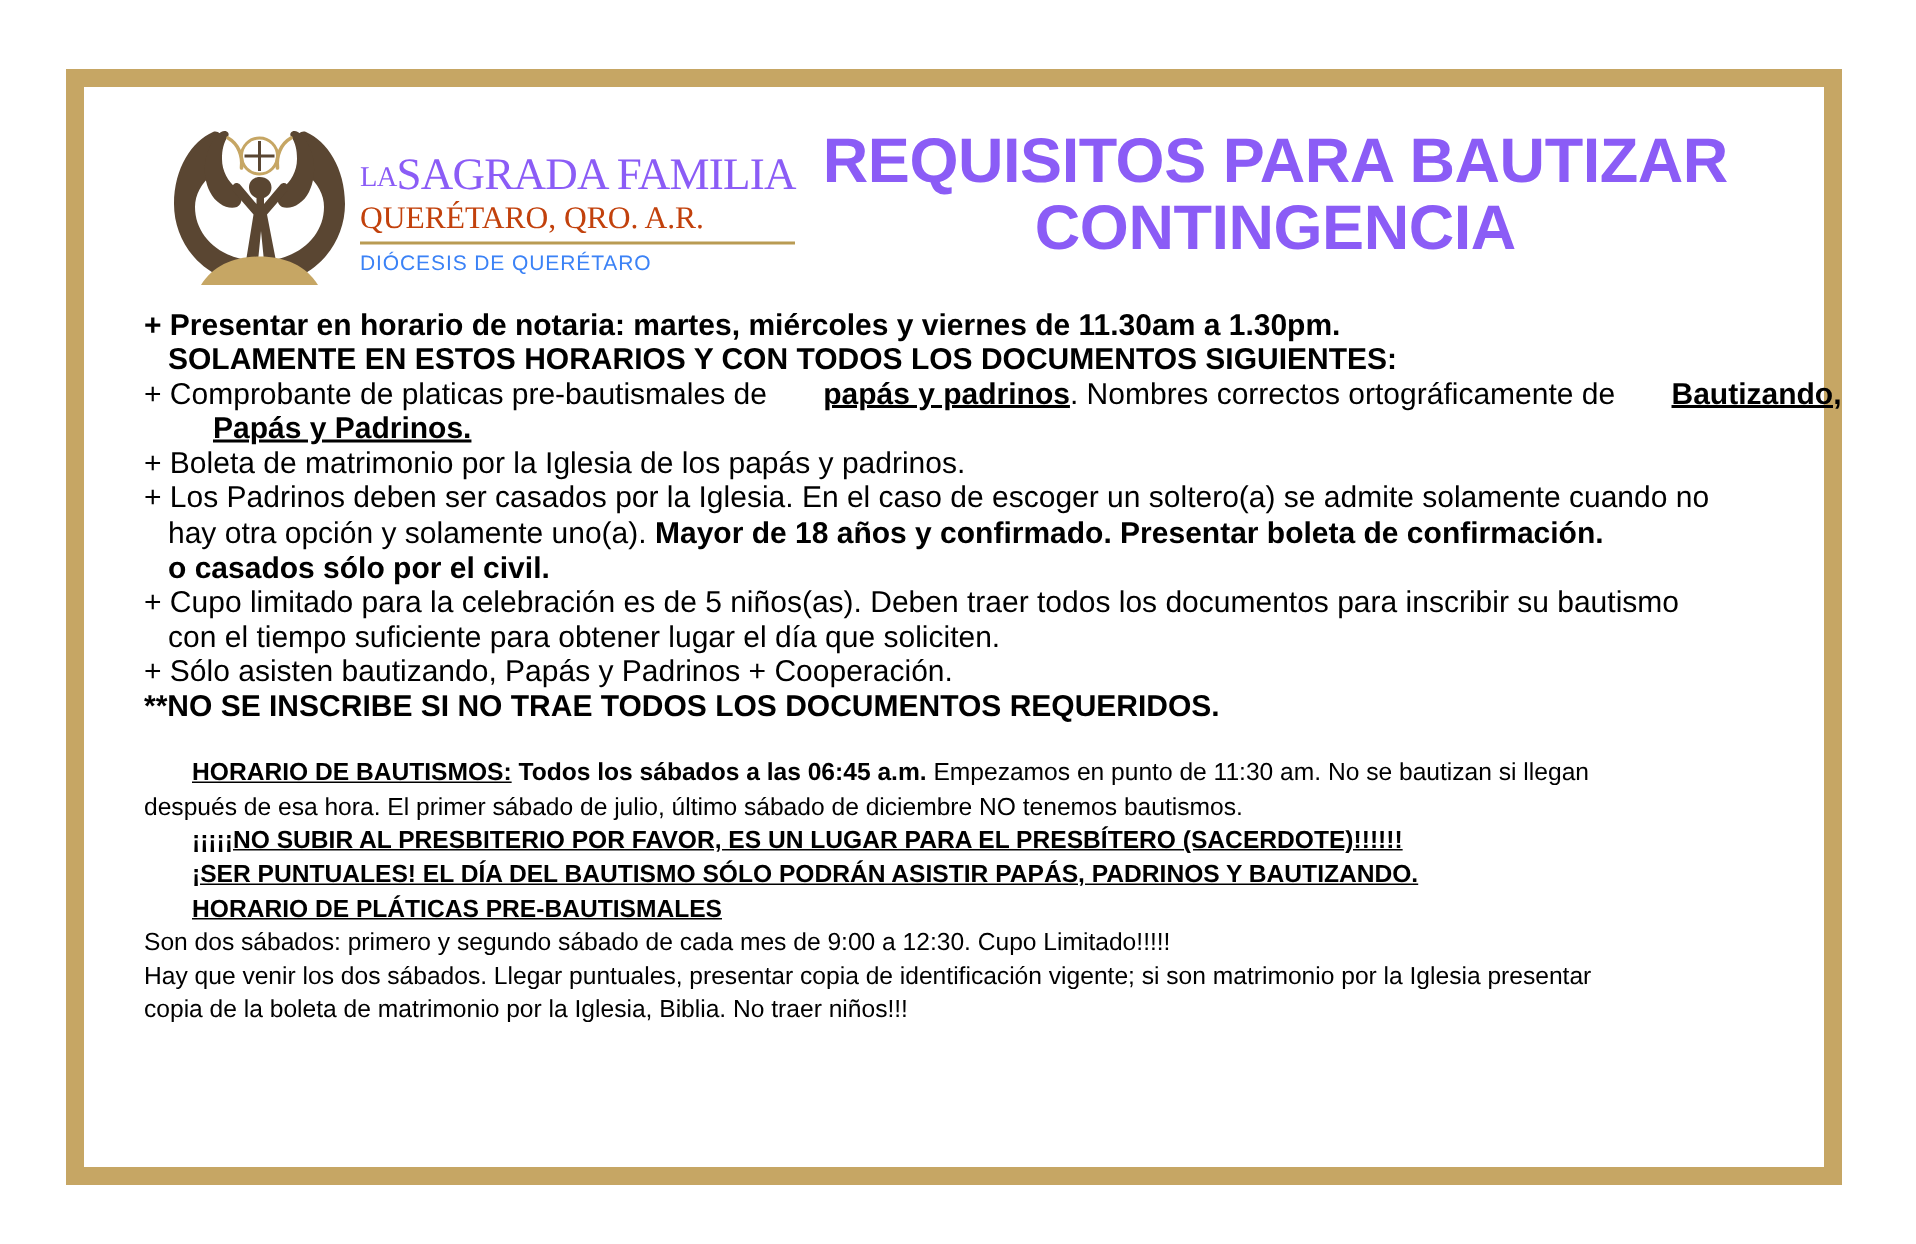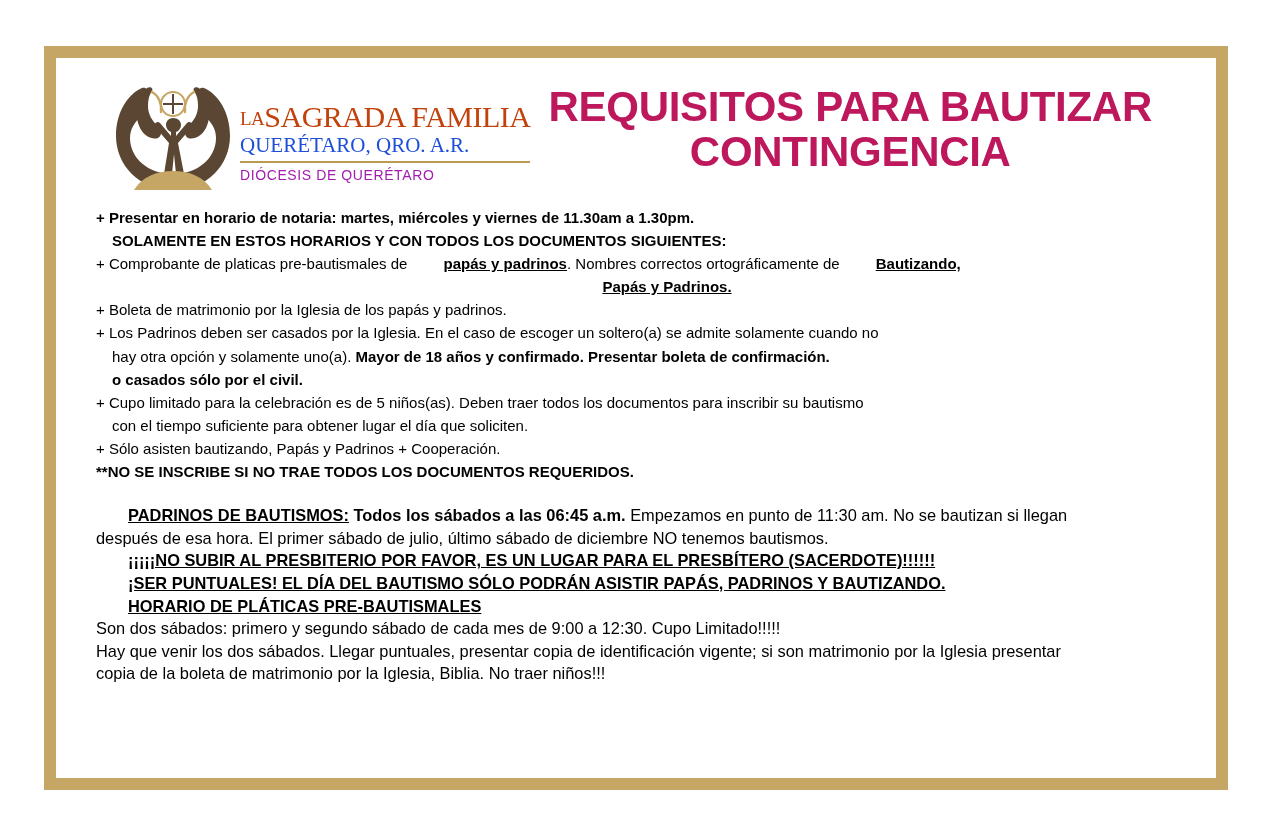--- a/index.html
+++ b/index.html
@@ -53,77 +53,77 @@
     flex: 0 0 auto;
   }
   #logo-wordmark {
     margin-left: 6px;
     margin-top: 10px;
   }
   .wm-line1 {
     font-family: "Liberation Serif", serif;
     font-size: 30px;
     letter-spacing: -0.5px;
-    color: #c2410c;
+    color: #8b5cf6;
     line-height: 1;
     white-space: nowrap;
   }
   .wm-line1 .sm { font-size: 19px; vertical-align: 2px; }
   .wm-line2 {
     font-family: "Liberation Serif", serif;
     font-size: 21px;
-    color: #1d4ed8;
+    color: #c2410c;
     line-height: 1.05;
     margin-top: 2px;
     white-space: nowrap;
   }
   .wm-rule {
     height: 2px;
     background: #B99B53;
     margin: 4px 0 5px 0;
     width: 100%;
   }
   .wm-line3 {
     font-family: "Liberation Sans", sans-serif;
     font-size: 14px;
     letter-spacing: 0.6px;
-    color: #a21caf;
+    color: #3b82f6;
     line-height: 1;
     white-space: nowrap;
   }
 
   #title-block {
     flex: 1 1 auto;
     text-align: center;
     margin-top: 18px;
     margin-right: 28px;
   }
   .title-line {
     font-family: "Liberation Sans", sans-serif;
     font-weight: bold;
     font-size: 42px;
     line-height: 1.08;
     letter-spacing: -0.3px;
-    color: #be185d;
+    color: #8b5cf6;
     white-space: nowrap;
   }
 
   
   #body-text {
     margin-top: 8px;
     padding-left: 22px;
     padding-right: 6px;
-    font-size: 15px;
+    font-size: 20px;
     line-height: 23.1px;
   }
   .ln { white-space: nowrap; }
   .b { font-weight: bold; }
   .bu { font-weight: bold; text-decoration: underline; padding-left: 32px; }
   .indent1 { padding-left: 16px; }
-  .indent2 { padding-left: 14px; text-align: center; }
+  .indent2 { padding-left: 14px; }
 
   #gap-block { height: 21px; }
 
   #schedule-text {
     margin-top: 0px;
     padding-left: 22px;
     padding-right: 6px;
     font-size: 16.4px;
     line-height: 22.6px;
   }
@@ -191,21 +191,21 @@
 
       <div class="ln">+ Sólo asisten bautizando, Papás y Padrinos + Cooperación.</div>
 
       <div class="ln b">**NO SE INSCRIBE SI NO TRAE TODOS LOS DOCUMENTOS REQUERIDOS.</div>
     </div>
 
     <div id="gap-block"></div>
 
     <div id="schedule-text">
 
-      <div class="ln"><span class="bu">PADRINOS DE BAUTISMOS:</span><span class="b"> Todos los sábados a las 06:45 a.m.</span><span> Empezamos en punto de 11:30 am. No se bautizan si llegan</span></div>
+      <div class="ln"><span class="bu">HORARIO DE BAUTISMOS:</span><span class="b"> Todos los sábados a las 06:45 a.m.</span><span> Empezamos en punto de 11:30 am. No se bautizan si llegan</span></div>
       <div class="ln">después de esa hora. El primer sábado de julio, último sábado de diciembre NO tenemos bautismos.</div>
 
       <div class="ln bu">¡¡¡¡¡NO SUBIR AL PRESBITERIO POR FAVOR, ES UN LUGAR PARA EL PRESBÍTERO (SACERDOTE)!!!!!!</div>
       <div class="ln bu">¡SER PUNTUALES! EL DÍA DEL BAUTISMO SÓLO PODRÁN ASISTIR PAPÁS, PADRINOS Y BAUTIZANDO. </div>
 
       <div class="ln bu">HORARIO DE PLÁTICAS PRE-BAUTISMALES</div>
       <div class="ln">Son dos sábados: primero y segundo sábado de cada mes de 9:00 a 12:30. Cupo Limitado!!!!!</div>
       <div class="ln">Hay que venir los dos sábados. Llegar puntuales, presentar copia de identificación vigente; si son matrimonio por la Iglesia presentar</div>
       <div class="ln">copia de la boleta de matrimonio por la Iglesia, Biblia. No traer niños!!!</div>
     </div>

